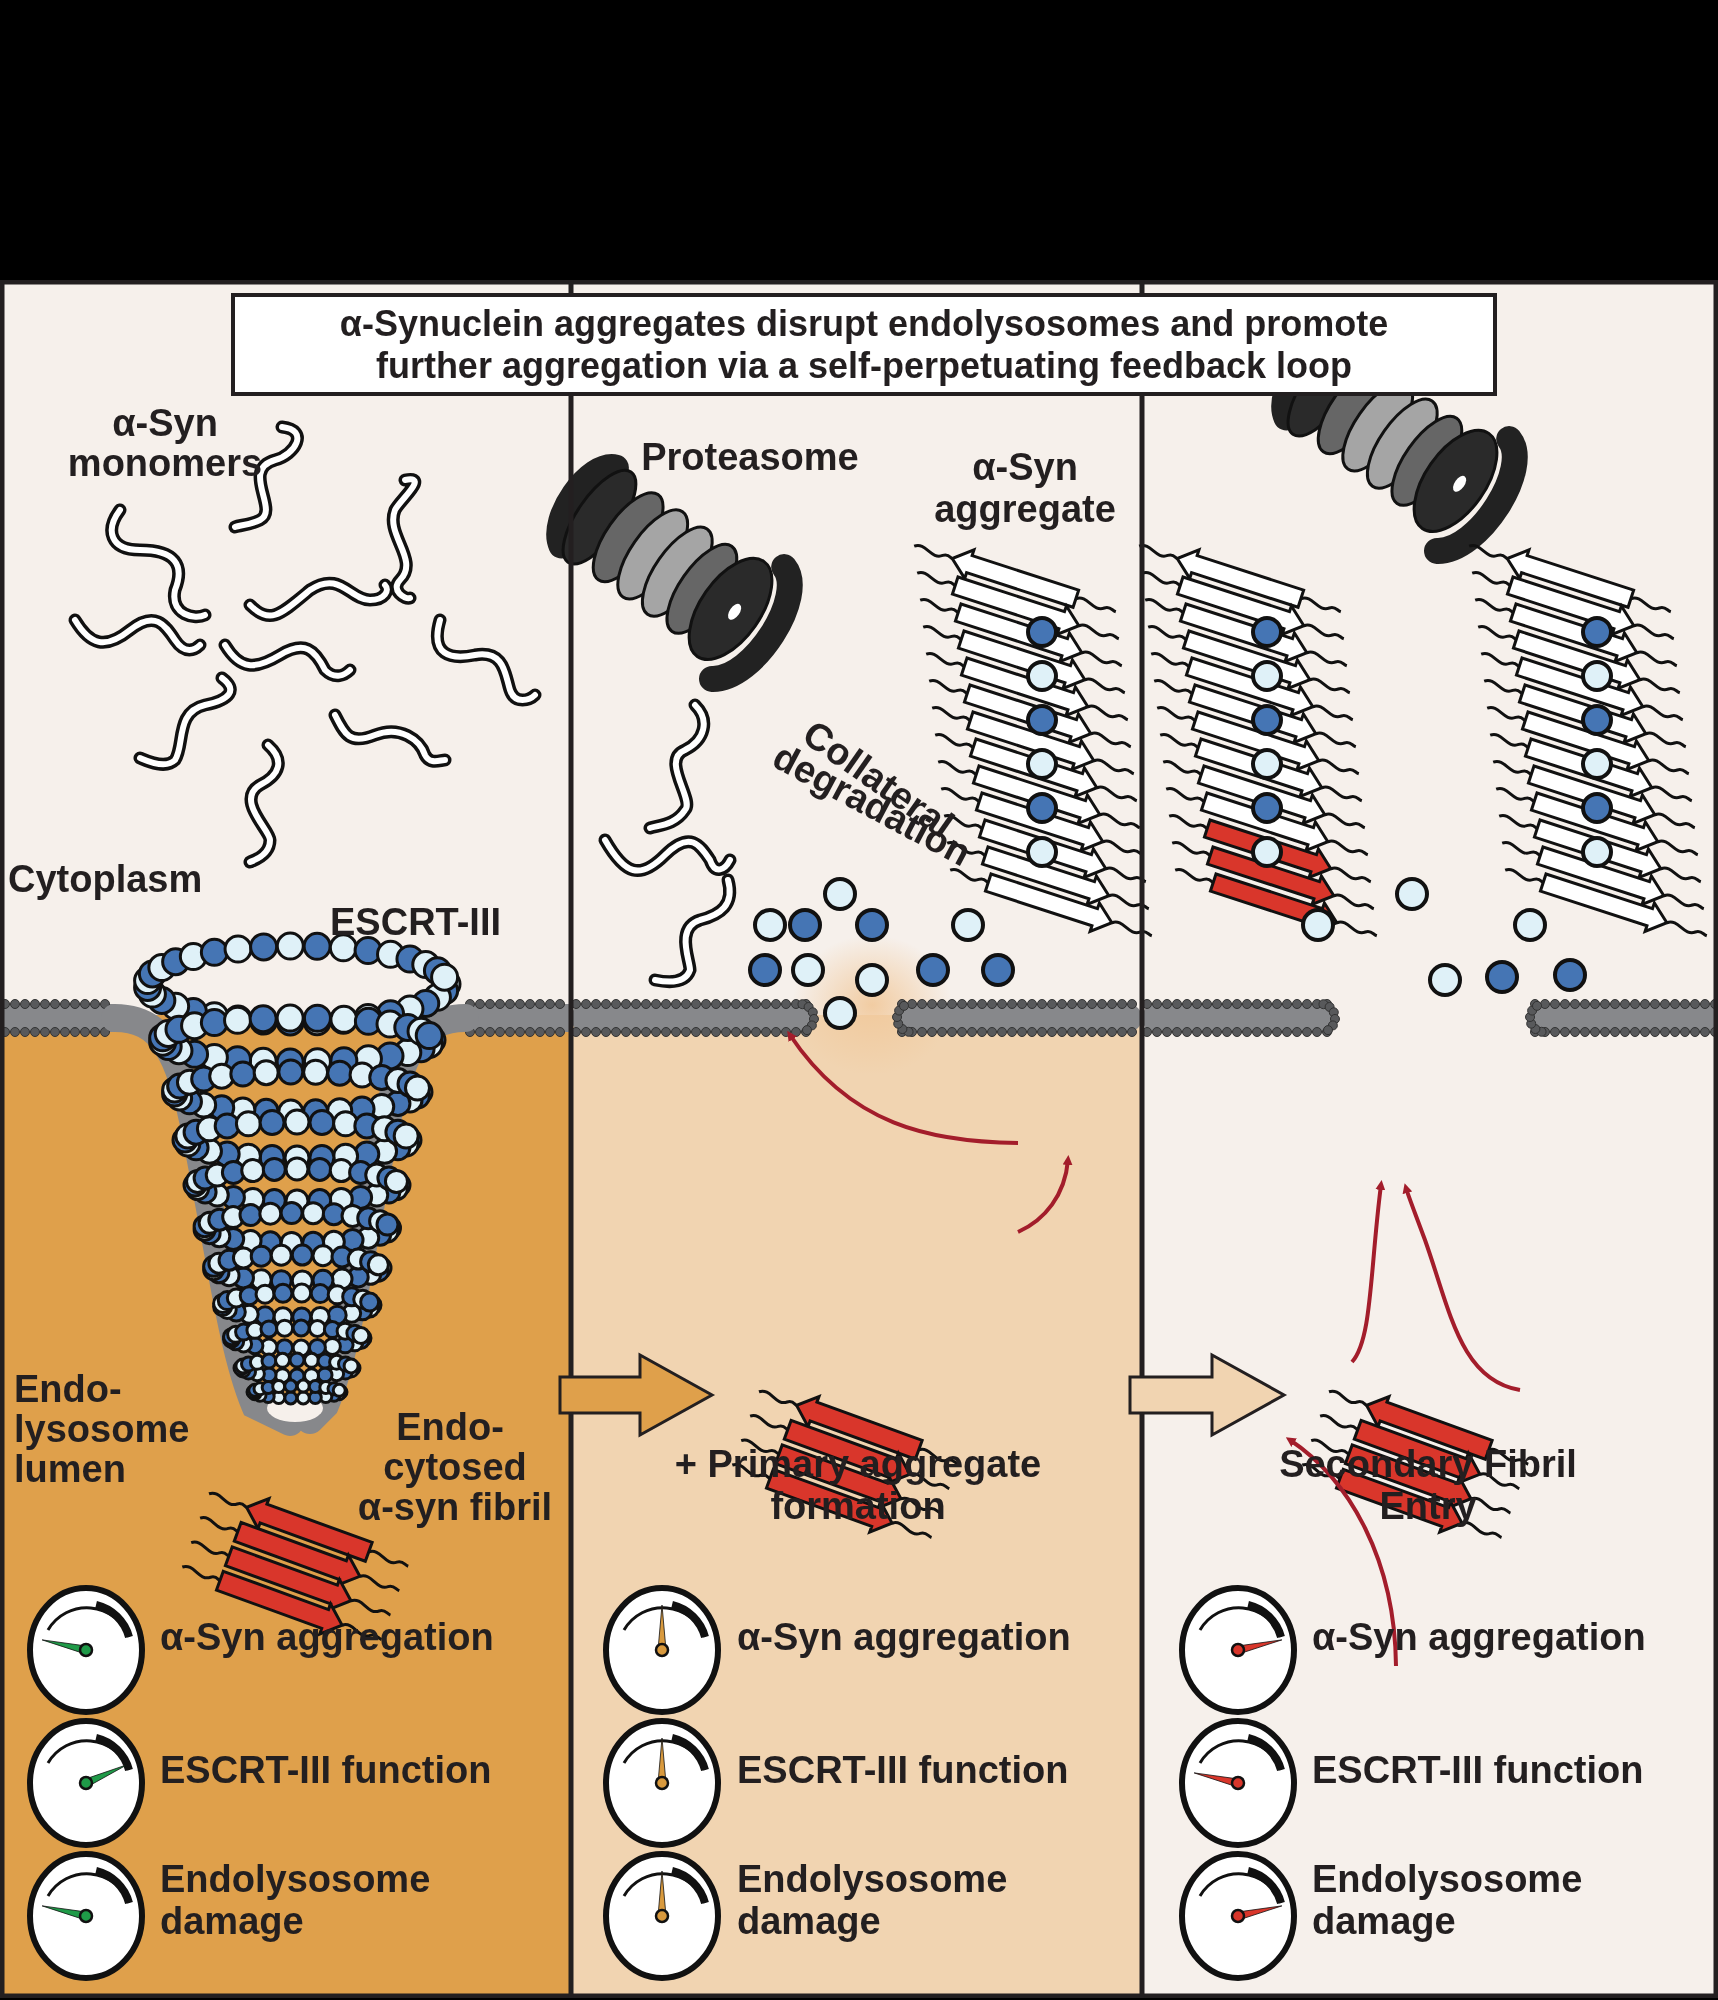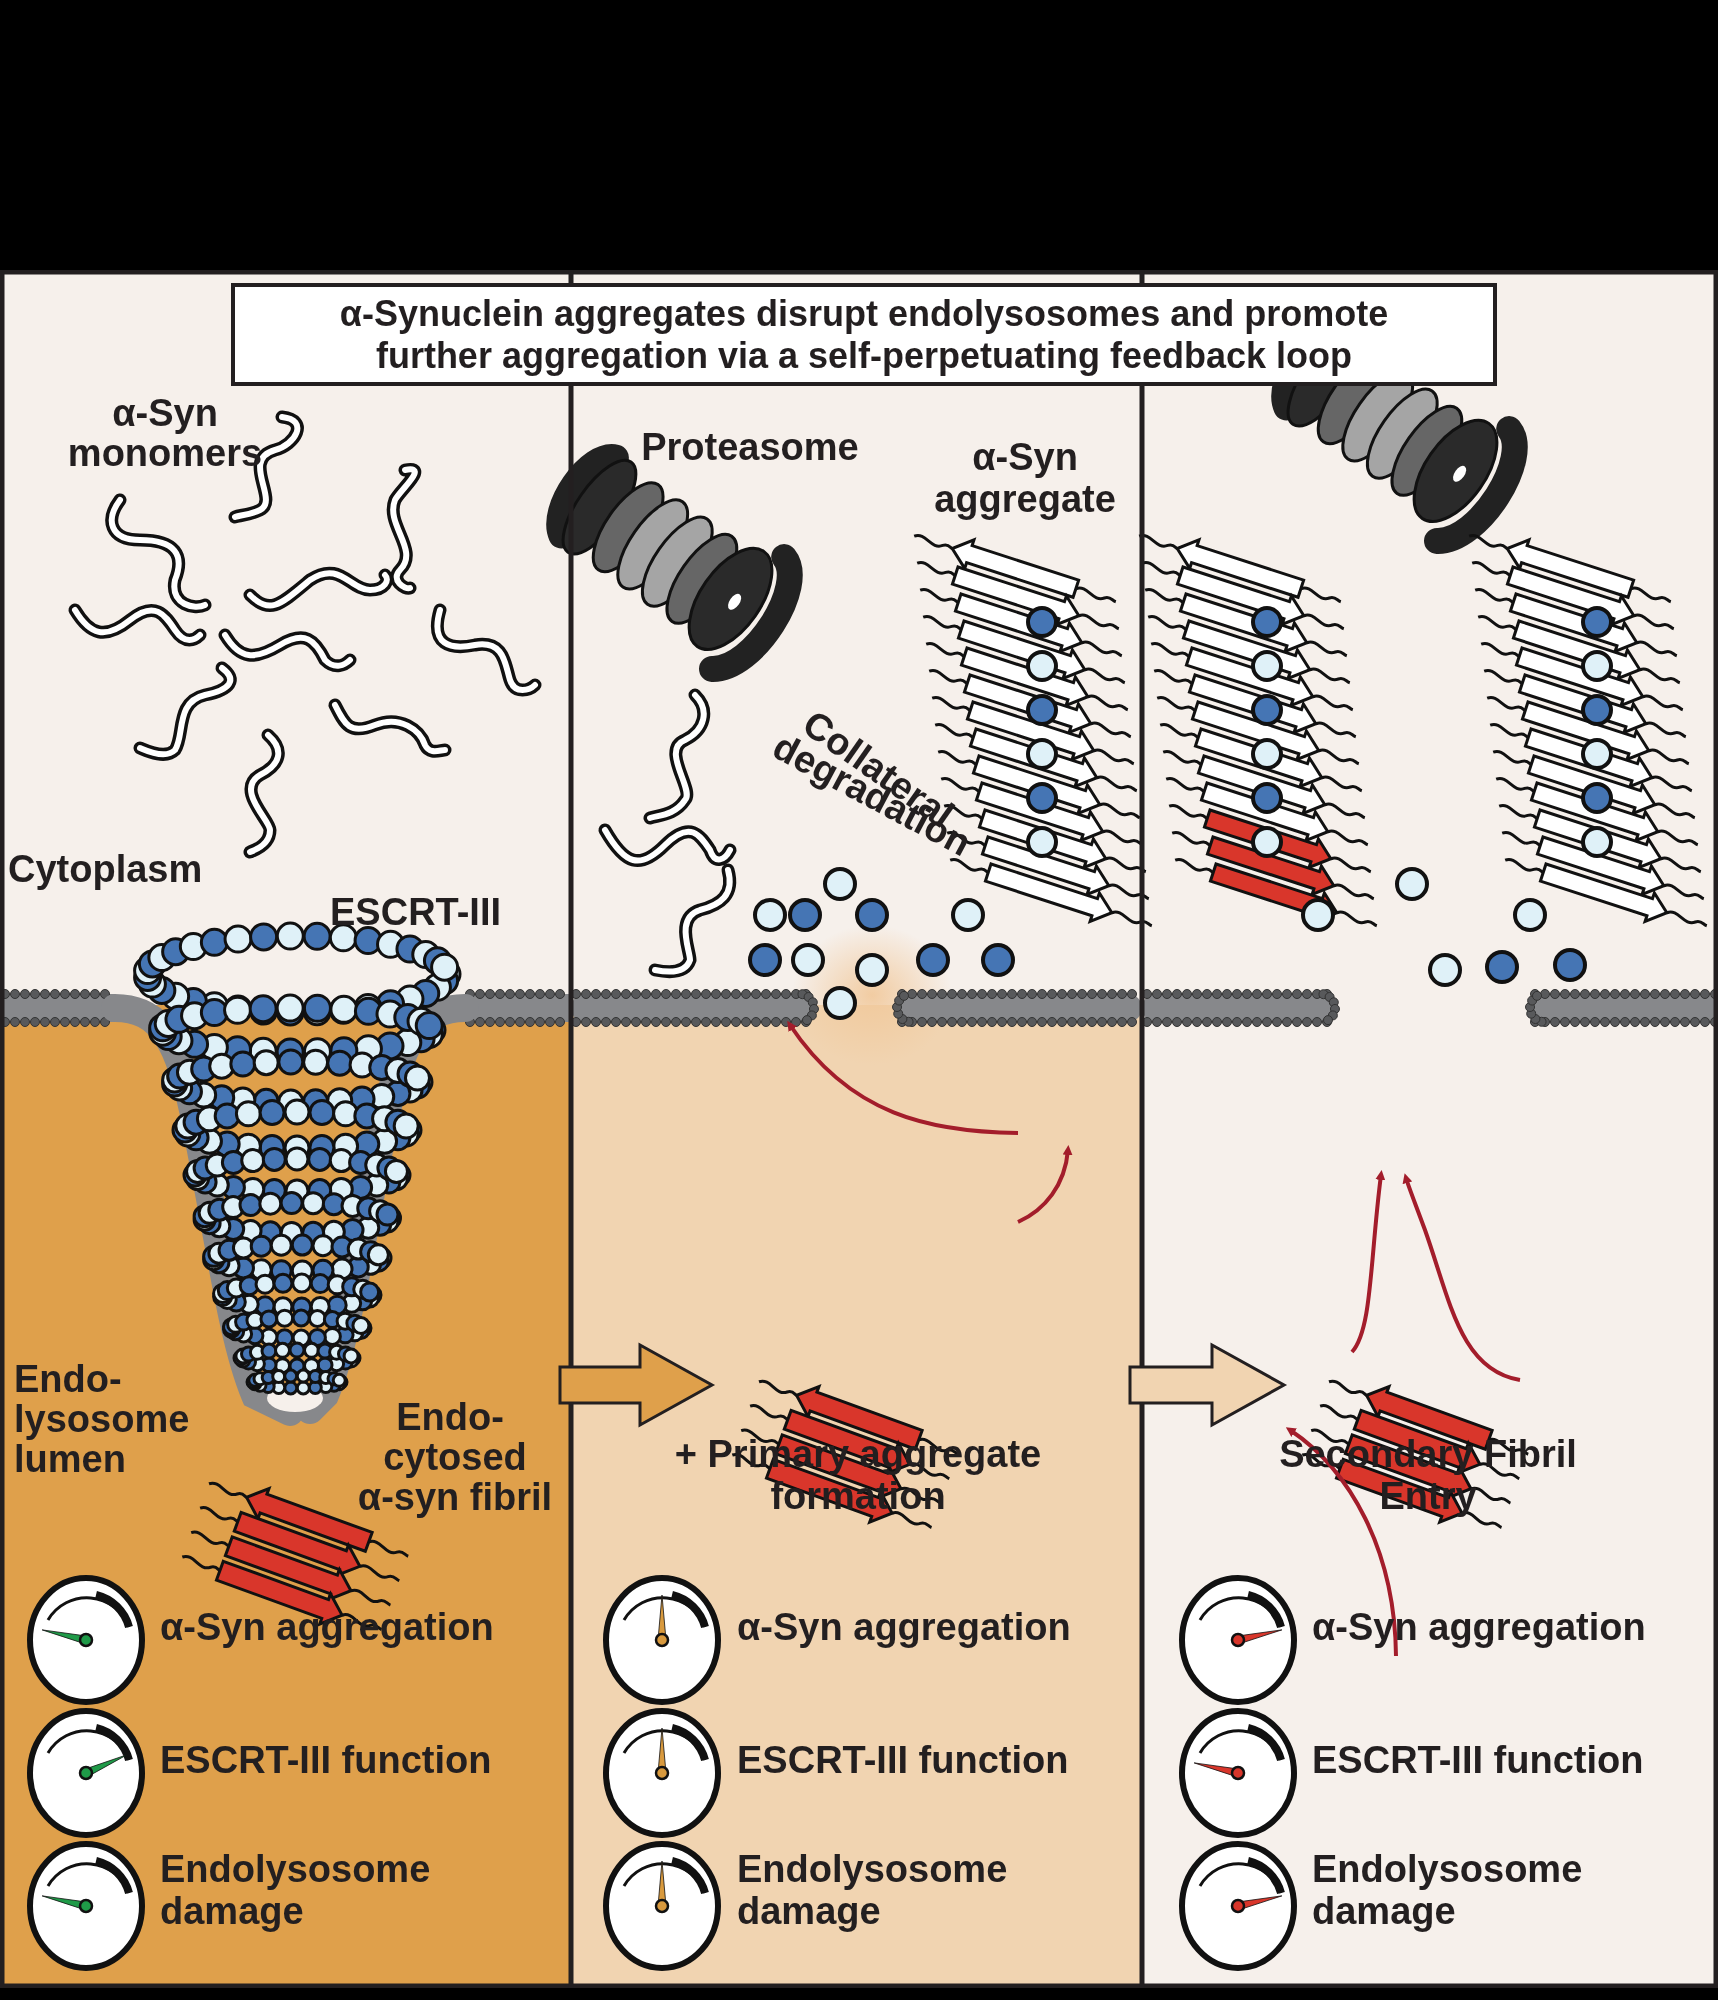--- a/index.html
+++ b/index.html
@@ -1,18 +1,18 @@
 <!DOCTYPE html>
 <html><head>
 <meta charset="utf-8">
 <style>
   html, body { margin: 0; padding: 0; }
   body { width: 1718px; height: 2000px; background: #000; position: relative; overflow: hidden;
          font-family: "Liberation Sans", "DejaVu Sans", sans-serif; }
-  #frame { position: absolute; left: 0; top: 270px; width: 1426px; height: 1718px; }
+  #frame { position: absolute; left: 0; top: 280px; width: 1426px; height: 1718px; }
   svg text { font-family: "Liberation Sans", "DejaVu Sans", sans-serif; font-weight: bold; fill: #231f20; }
   .lbl { font-size: 38px; }
   .gauge-lbl { font-size: 38px; }
   .title-txt { font-size: 36px; }
 </style>
 </head>
 <body>
 
 <div id="frame">
 <svg id="fig" width="1718" height="1718" viewBox="0 0 1718 1718" xmlns="http://www.w3.org/2000/svg">

